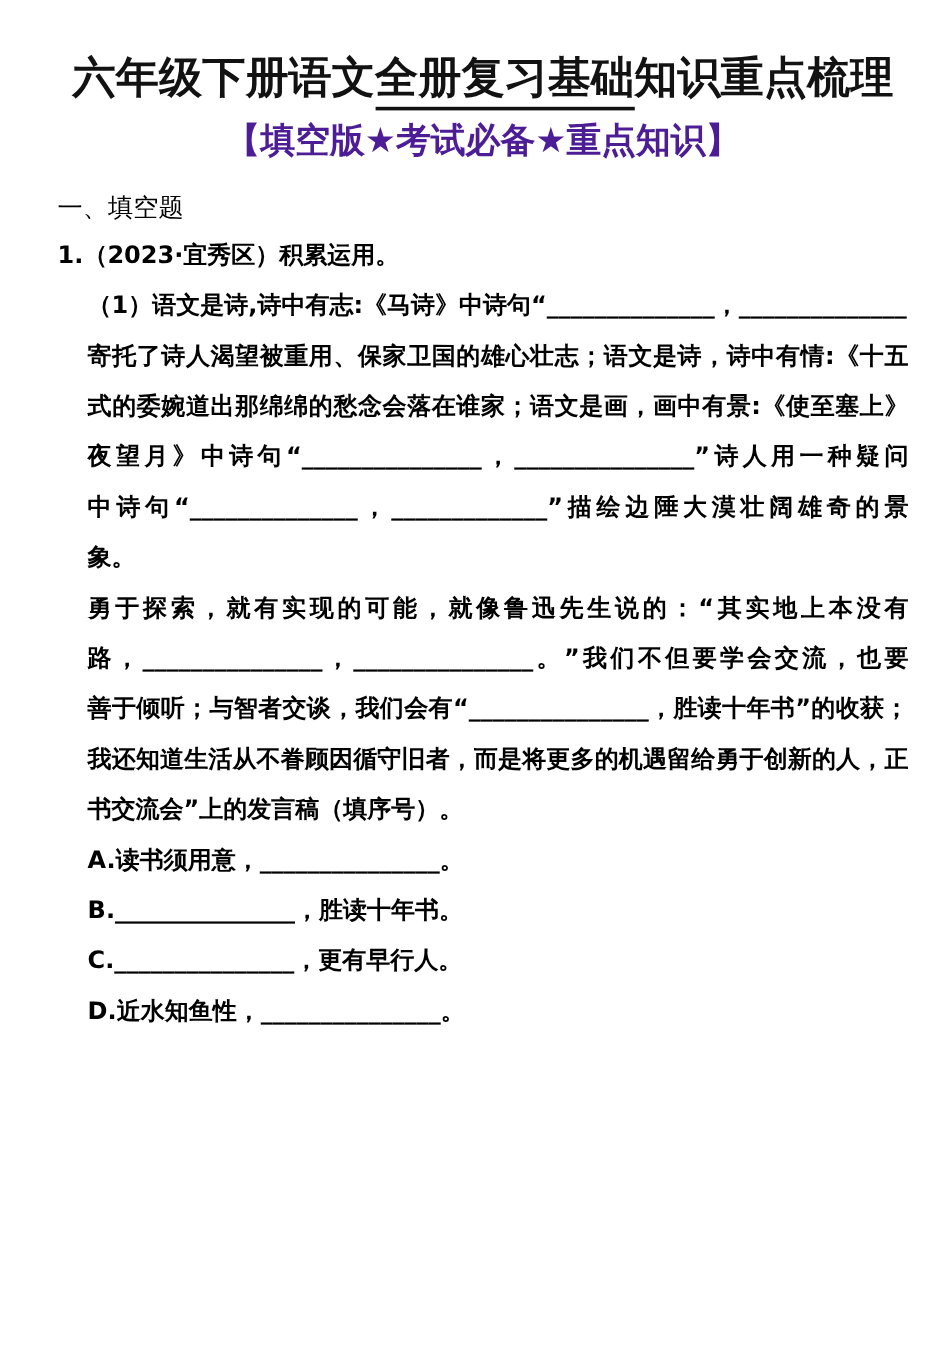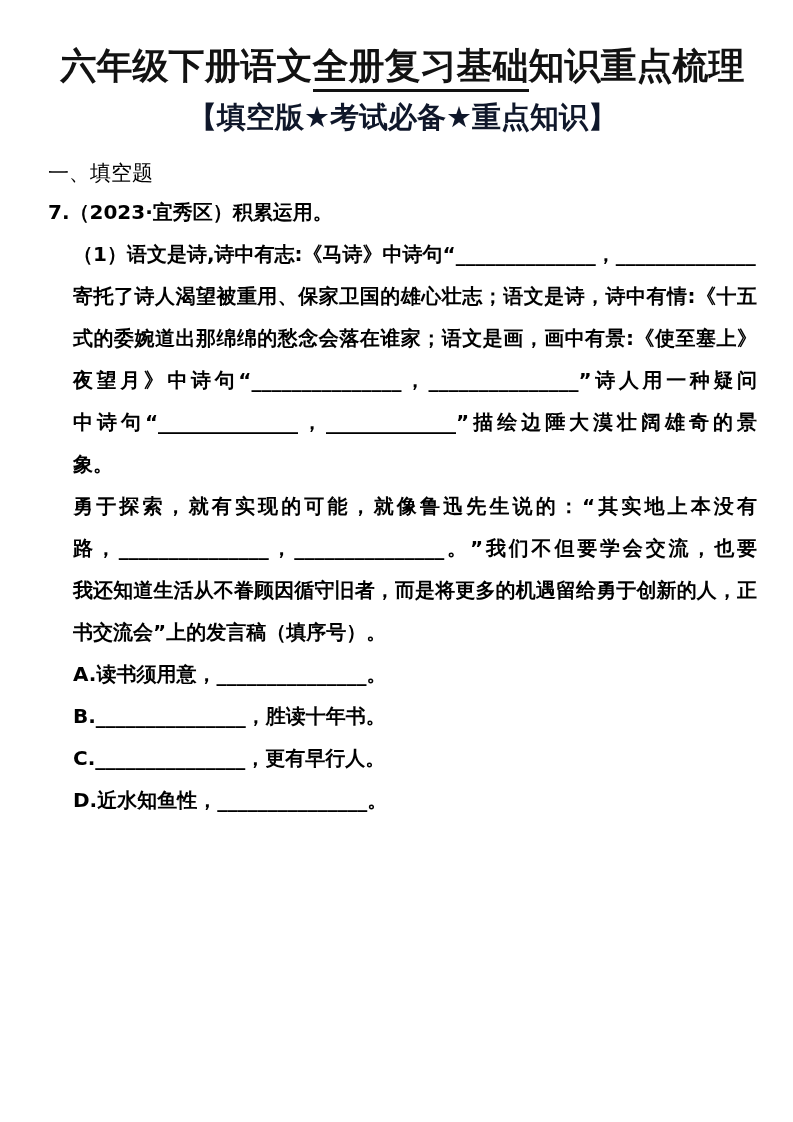--- a/index.html
+++ b/index.html
@@ -65,34 +65,35 @@
   .ind1 { padding-left: 25px; }
   .ind2 { padding-left: 32px; }
 </style>
 </head>
 <body>
 
 <div class="page">
 
   <h1 class="title"><span>六年级下册语文</span><span class="underlined">全册复习基础</span><span>知识重点梳理</span></h1>
 
-  <h2 class="subtitle" style="color: #0f172a;">【填空版★考试必备★重点知识】</h2>
+  <h2 class="subtitle" style="color: #4c1d95;">【填空版★考试必备★重点知识】</h2>
 
   <div class="section-heading">一、填空题</div>
 
   <div class="doc">
-    <div class="line">7.（2023·宜秀区）积累运用。</div>
+    <div class="line">1.（2023·宜秀区）积累运用。</div>
     <div class="line ind1 just">（1）语文是诗,诗中有志:《马诗》中诗句“______________，______________”</div>
     <div class="line ind1 just">寄托了诗人渴望被重用、保家卫国的雄心壮志；语文是诗，诗中有情:《十五</div>
     <div class="line ind1 just">式的委婉道出那绵绵的愁念会落在谁家；语文是画，画中有景:《使至塞上》</div>
     <div class="line ind1 just">夜望月》中诗句“_______________，_______________”诗人用一种疑问</div>
     <div class="line ind1 just">中诗句“______________，_____________”描绘边陲大漠壮阔雄奇的景</div>
     <div class="line ind1">象。</div>
     <div class="line ind1 just">勇于探索，就有实现的可能，就像鲁迅先生说的：“其实地上本没有</div>
     <div class="line ind1 just">路，_______________，_______________。”我们不但要学会交流，也要</div>
+    <div class="line ind1 just">善于倾听；与智者交谈，我们会有“_______________，胜读十年书”的收获；</div>
     <div class="line ind1 just">我还知道生活从不眷顾因循守旧者，而是将更多的机遇留给勇于创新的人，正</div>
     <div class="line ind1">书交流会”上的发言稿（填序号）。</div>
     <div class="line ind1">A.读书须用意，_______________。</div>
     <div class="line ind1">B._______________，胜读十年书。</div>
     <div class="line ind1">C._______________，更有早行人。</div>
     <div class="line ind1">D.近水知鱼性，_______________。</div>
   </div>
 
 </div>
 

